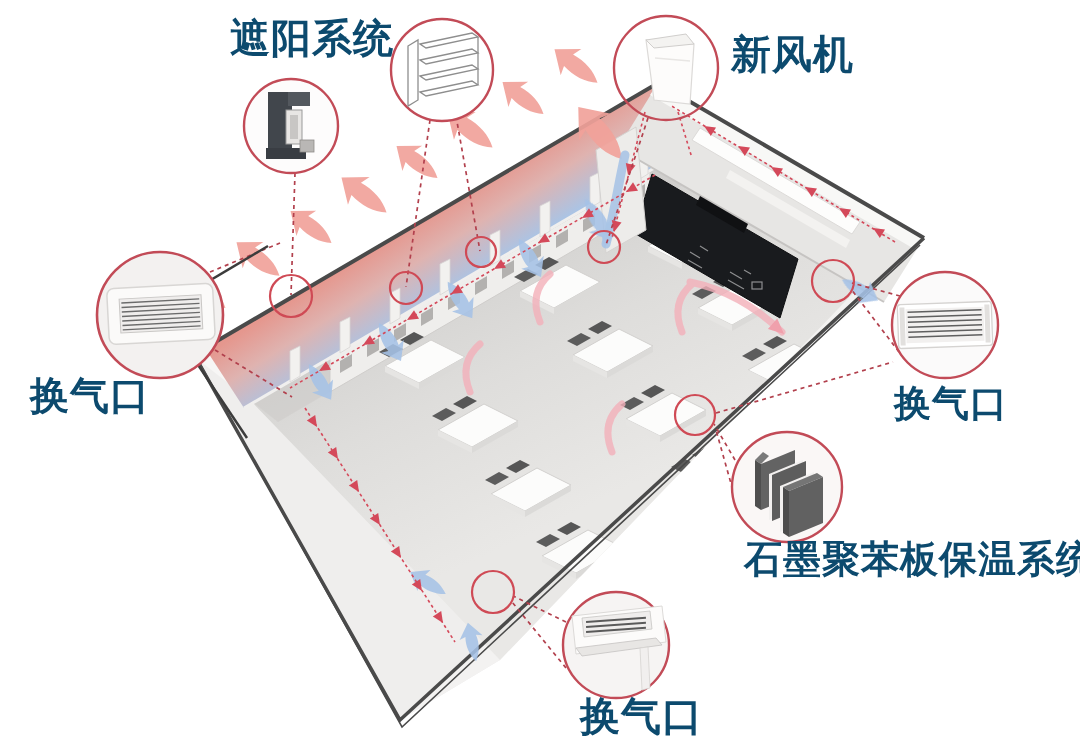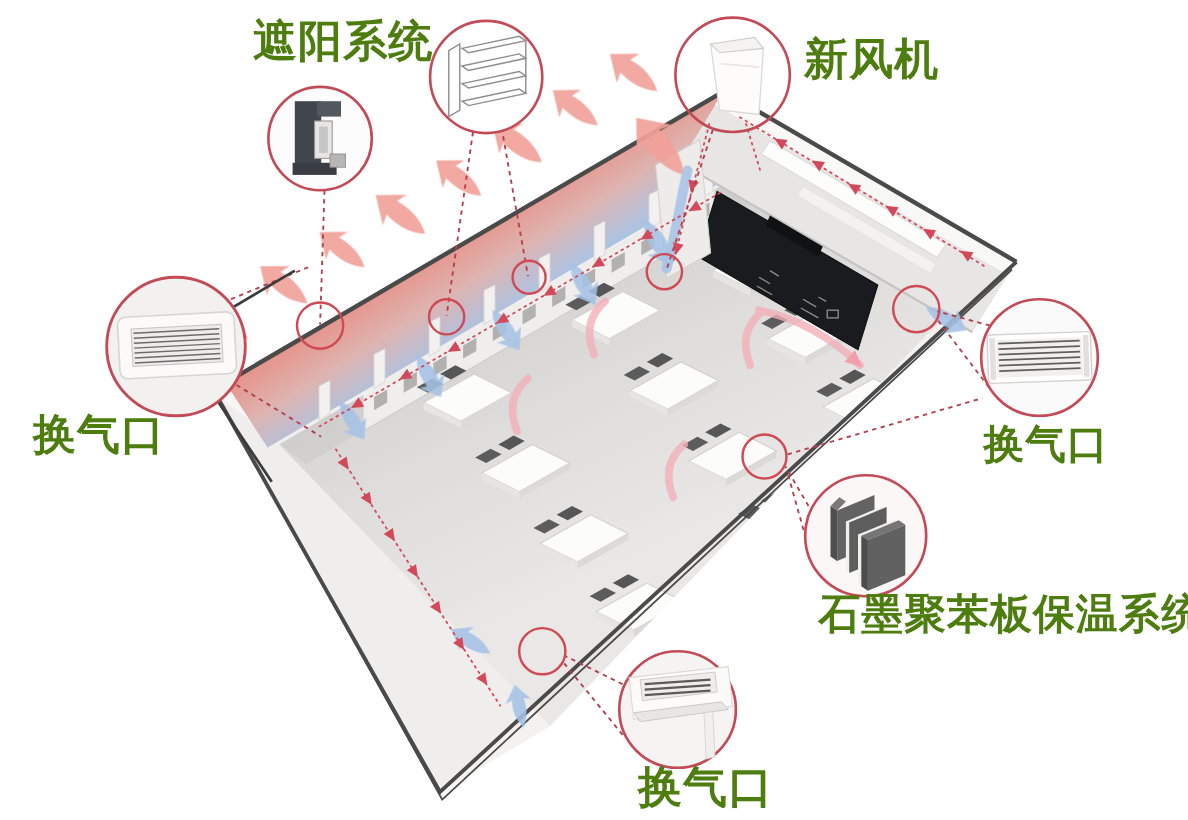--- a/index.html
+++ b/index.html
@@ -1,19 +1,19 @@
 <!DOCTYPE html>
 <html><head>
 <meta charset="utf-8">
 <style>
   html,body{margin:0;padding:0;background:#ffffff;}
   #stage{position:relative;width:1080px;height:745px;overflow:hidden;background:#ffffff;
          font-family:"Liberation Sans","DejaVu Sans",sans-serif;}
   #scene{position:absolute;left:0;top:0;}
-  .lbl{position:absolute;font-weight:bold;color:#4d7c0f;white-space:nowrap;
+  .lbl{position:absolute;font-weight:bold;color:#0c4a6e;white-space:nowrap;
        letter-spacing:1px;line-height:1;}
 </style>
 </head>
 <body>
 <div id="stage">
 
 <svg id="scene" width="1080" height="745" viewBox="0 0 1080 745">
   <defs>
     <linearGradient id="wallGrad" gradientUnits="userSpaceOnUse" x1="430" y1="212" x2="472" y2="278">
       <stop offset="0" stop-color="#e5978e"></stop>

